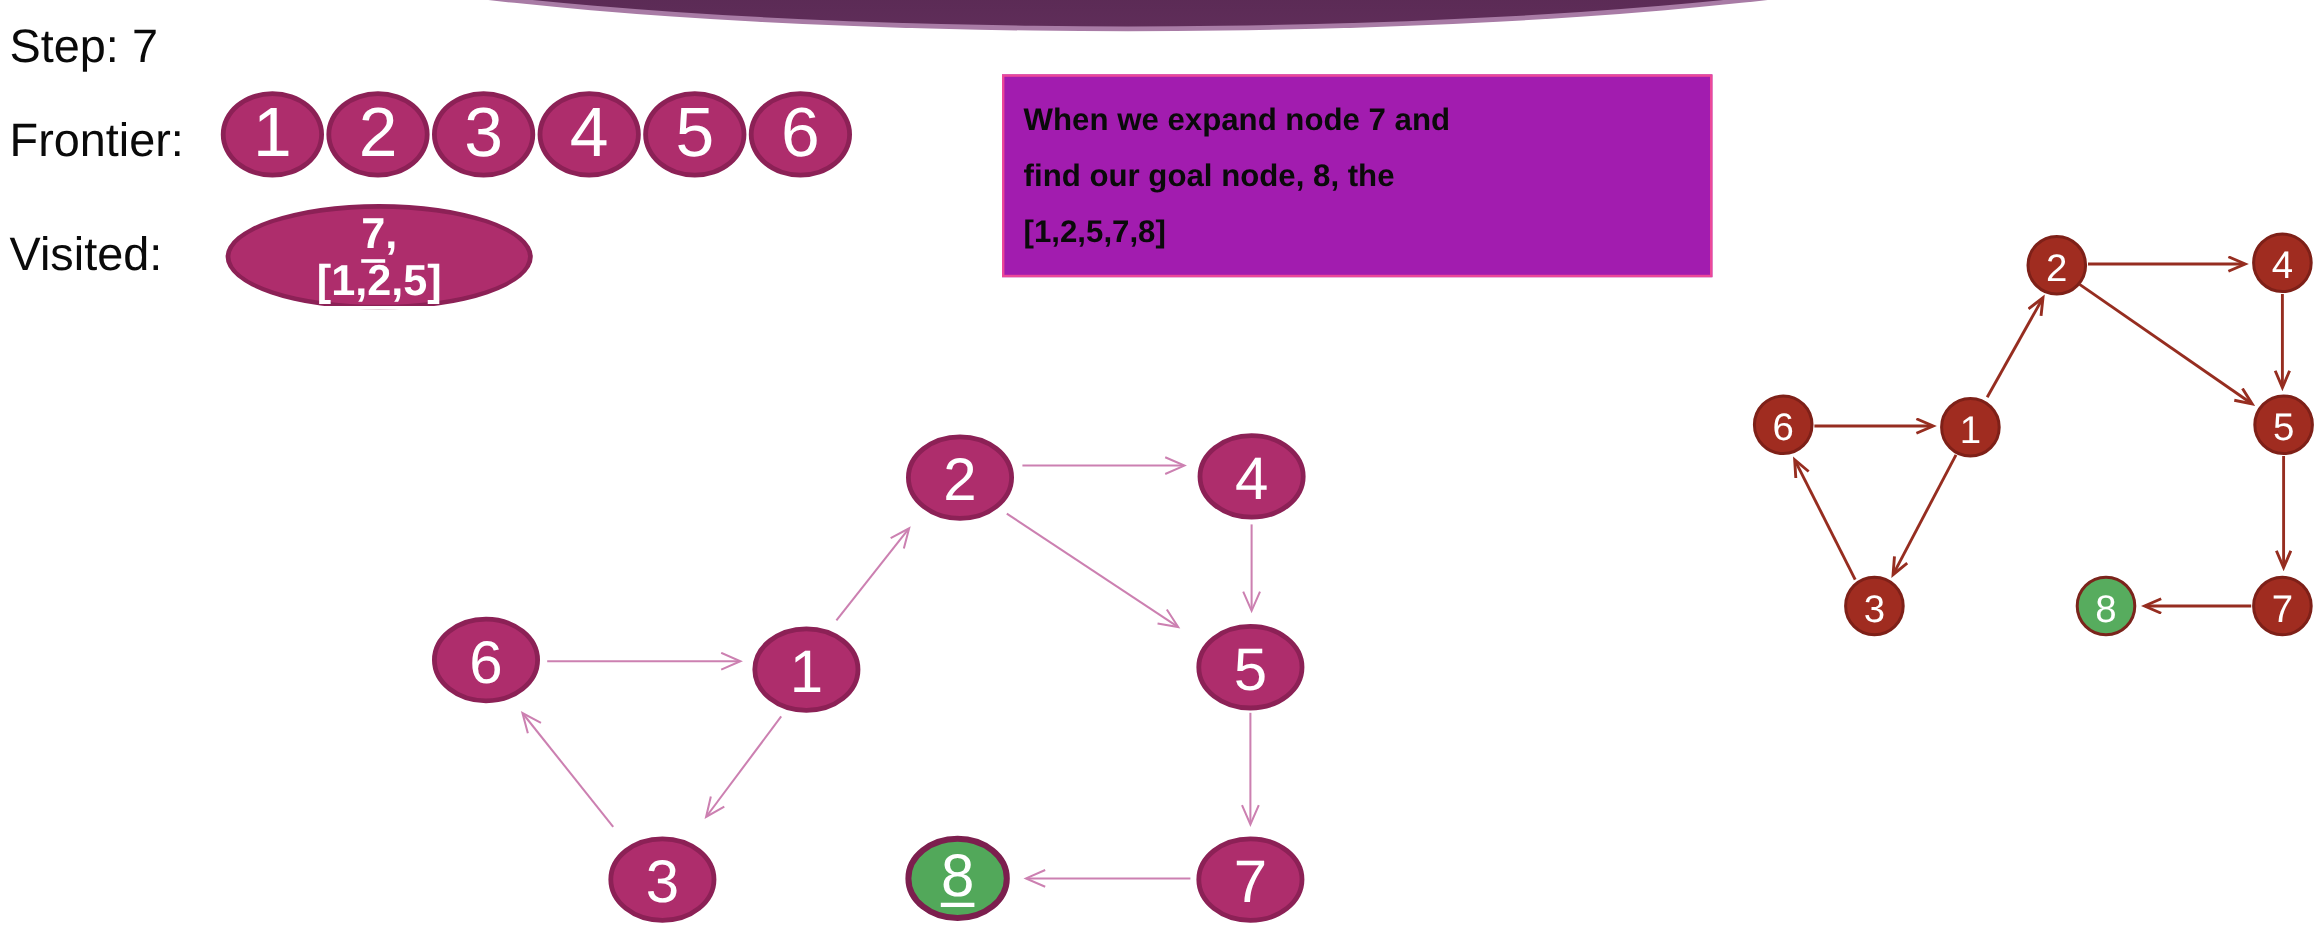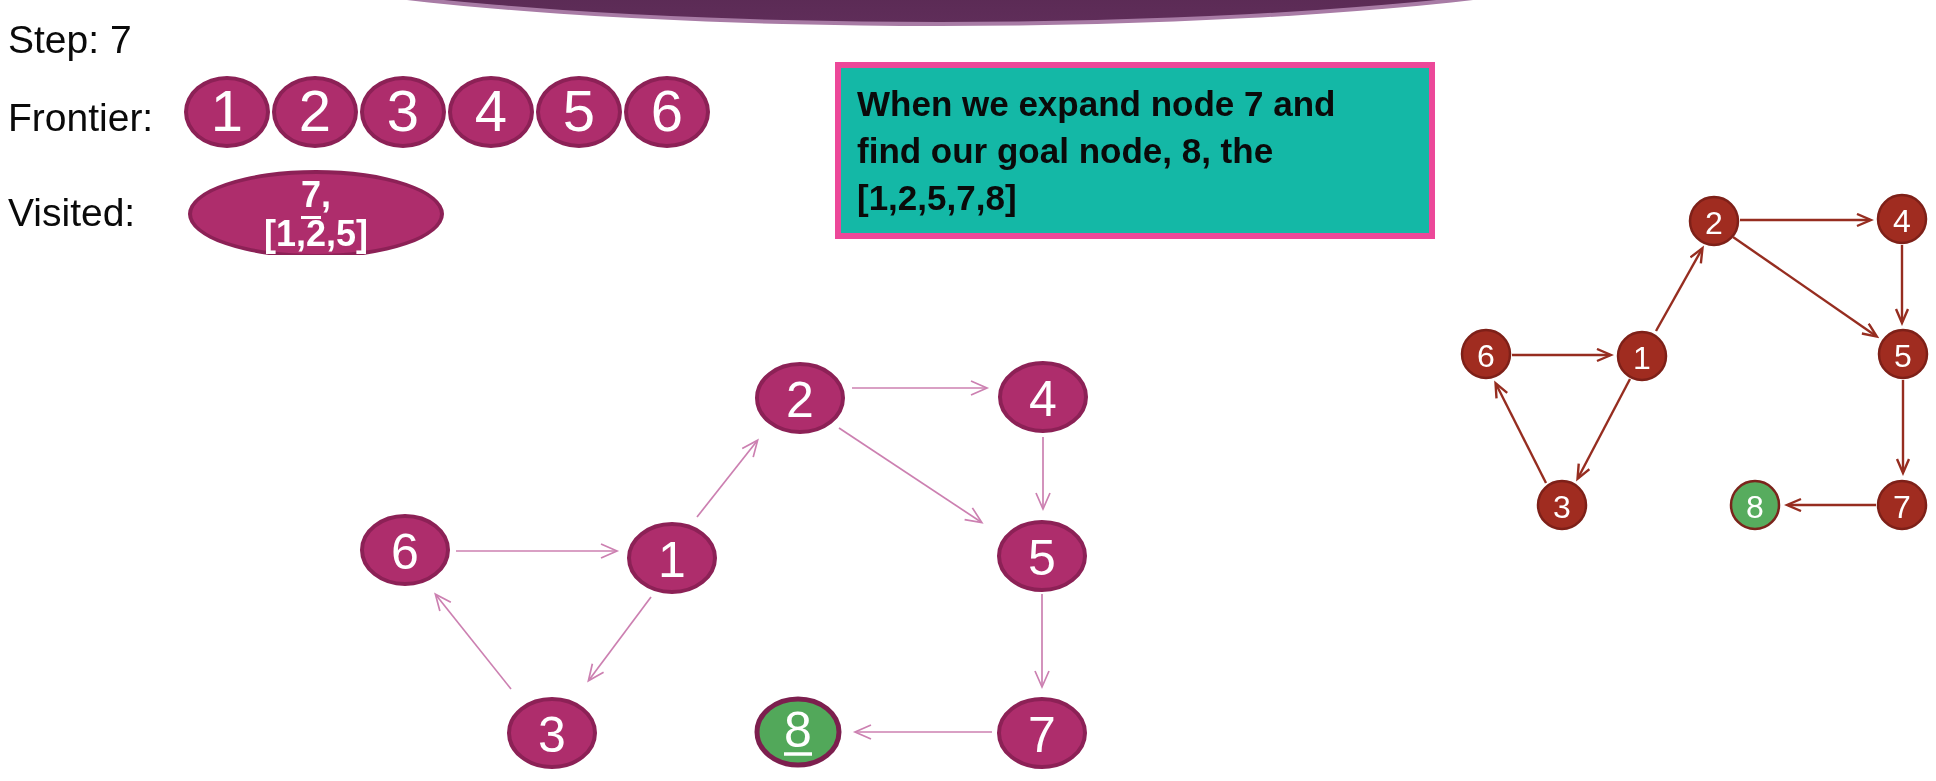--- a/index.html
+++ b/index.html
@@ -22,22 +22,22 @@
     position:absolute; left:188px; top:170px; width:248px; height:80px;
     background:#AE2D6C; border:4px solid #8C2156; border-radius:50%;
     color:#fff; font-weight:bold; font-size:36px; text-align:center;
   }
   .f-line1{margin-top:1px; line-height:40px;}
   .f-line2{line-height:38px;}
   .u{border-bottom:3px solid #fff; padding-bottom:1px;}
 
   .info-box{
     position:absolute; left:835px; top:62px; width:556px;
-    border:6px solid #ec4899; background:#14b8a6;
-    padding:12px 16px; font-weight:bold; font-size:35px; line-height:47px;
+    border:2px solid #ec4899; background:#a21caf;
+    padding:12px 16px; font-weight:bold; font-size:26px; line-height:47px;
   }
   .graphs{position:absolute; left:0; top:0;}
   .edge-pink{stroke:#CC80B1; stroke-width:1.7; fill:none;}
   .edge-red{stroke:#962D20; stroke-width:2.4; fill:none;}
   .node-mag{fill:#AE2D6C; stroke:#8C2156; stroke-width:4;}
   .node-goal-c{fill:#52A85A; stroke:#7C1F4E; stroke-width:5;}
   .node-red{fill:#A02C20; stroke:#7E2018; stroke-width:2.5;}
   .node-goal-r{fill:#57AC5E; stroke:#7B241C; stroke-width:2.5;}
   .ntext{fill:#fff; text-anchor:middle; dominant-baseline:central; font-family:"Liberation Sans", sans-serif; font-size:50px;}
   .ntext-sm{fill:#fff; text-anchor:middle; dominant-baseline:central; font-family:"Liberation Sans", sans-serif; font-size:32px;}

